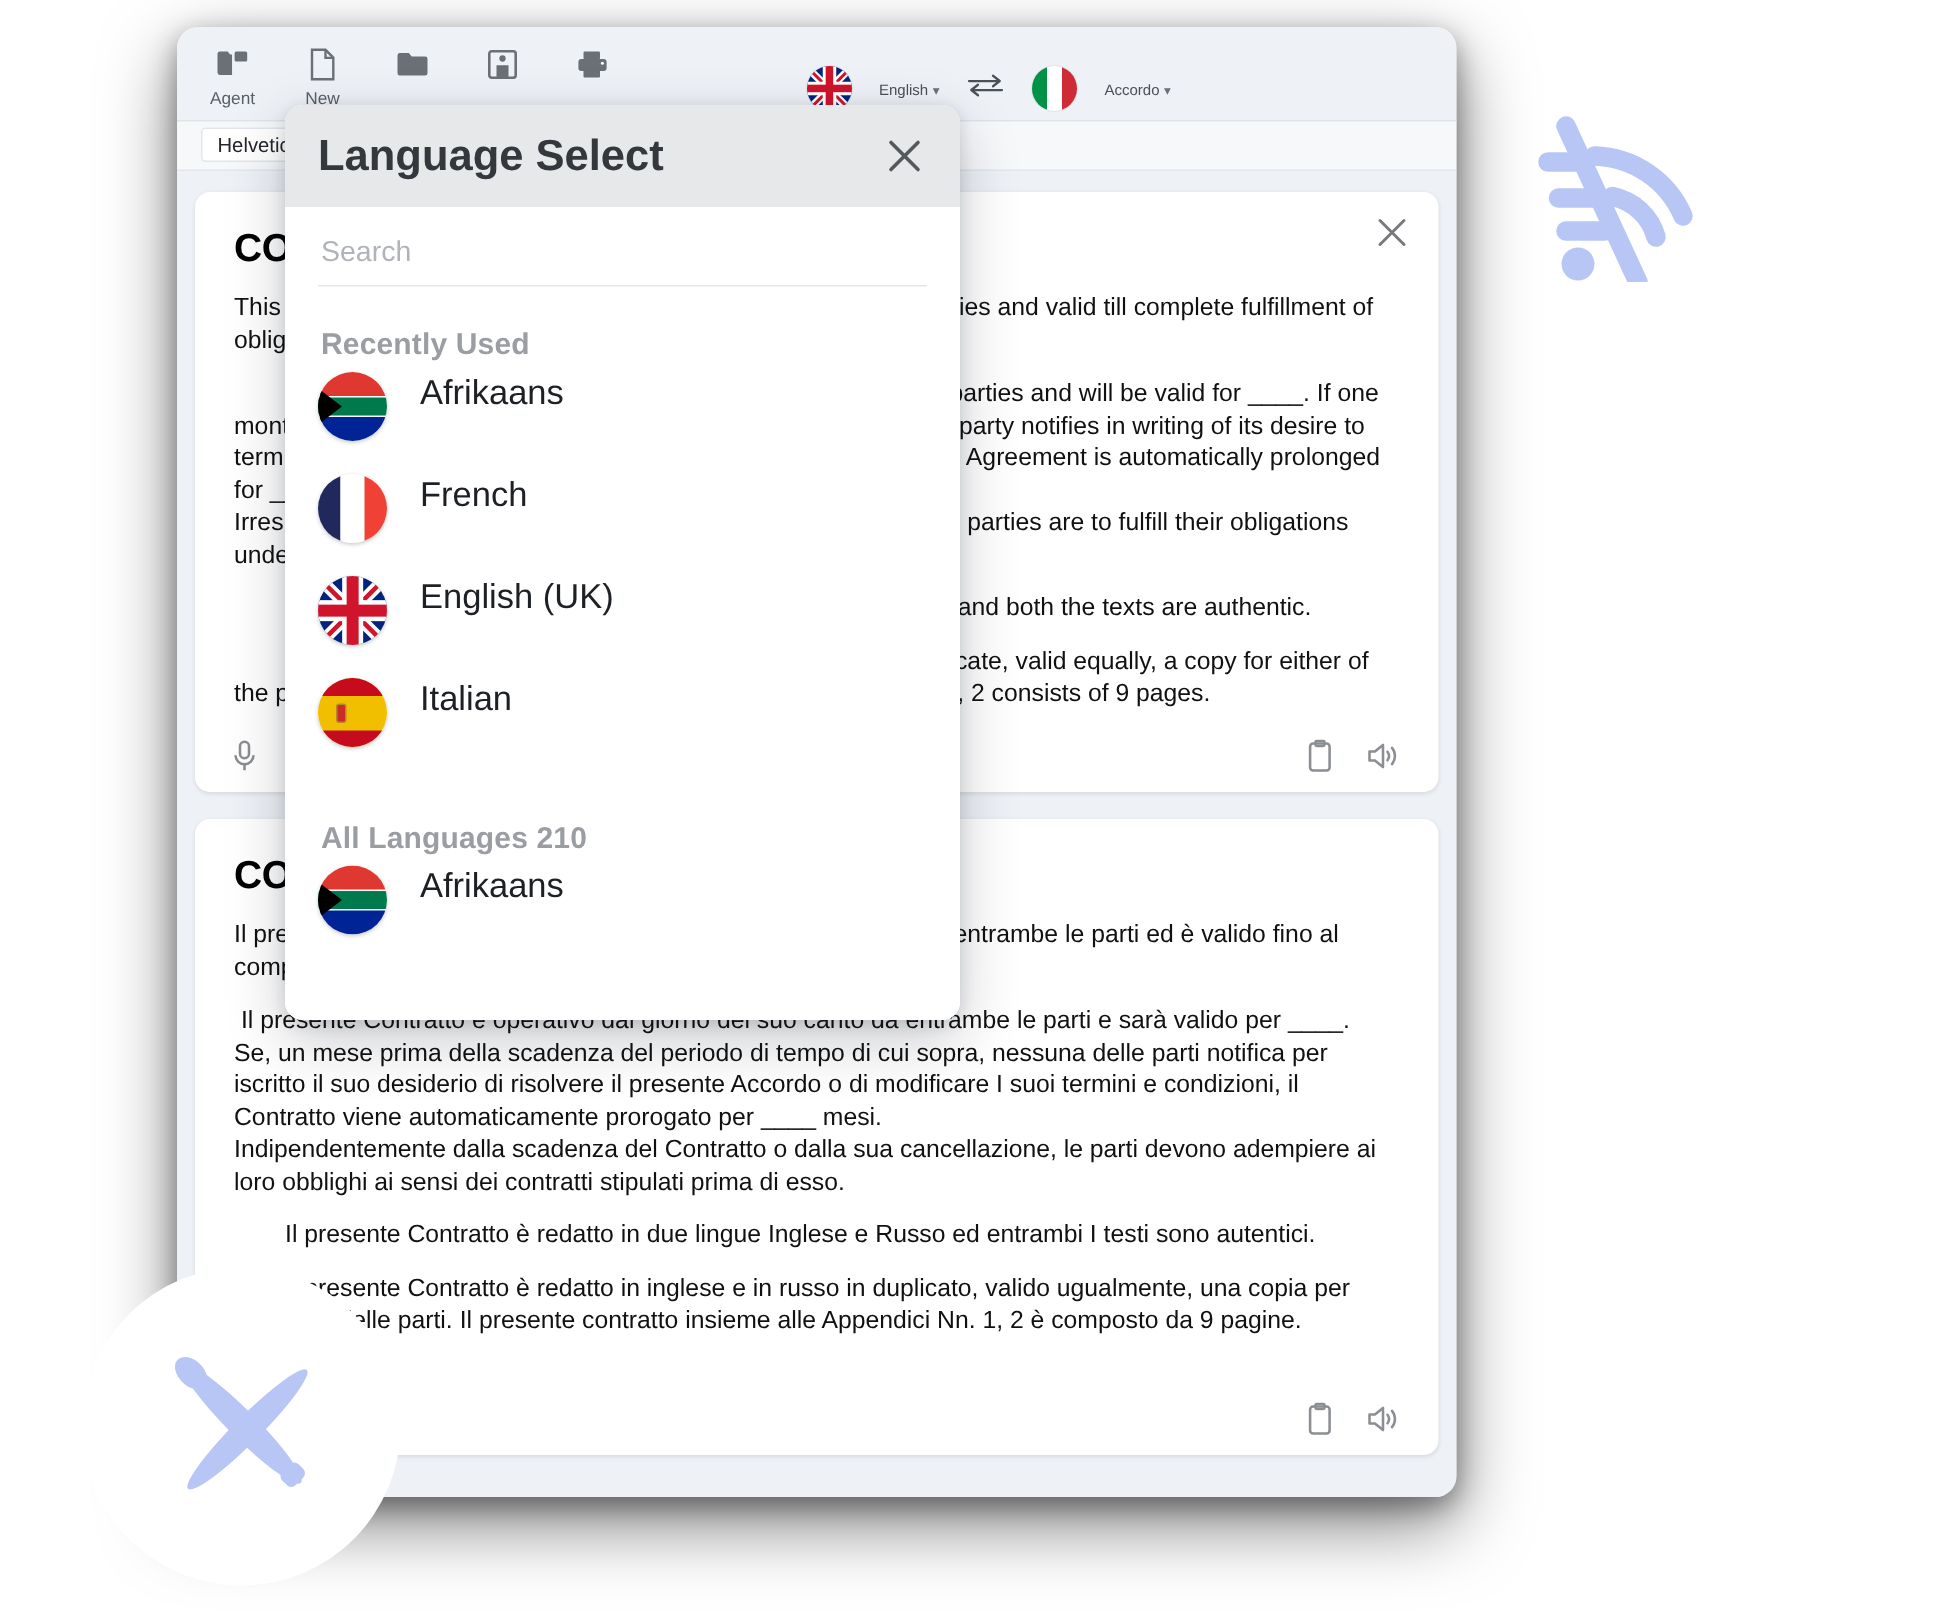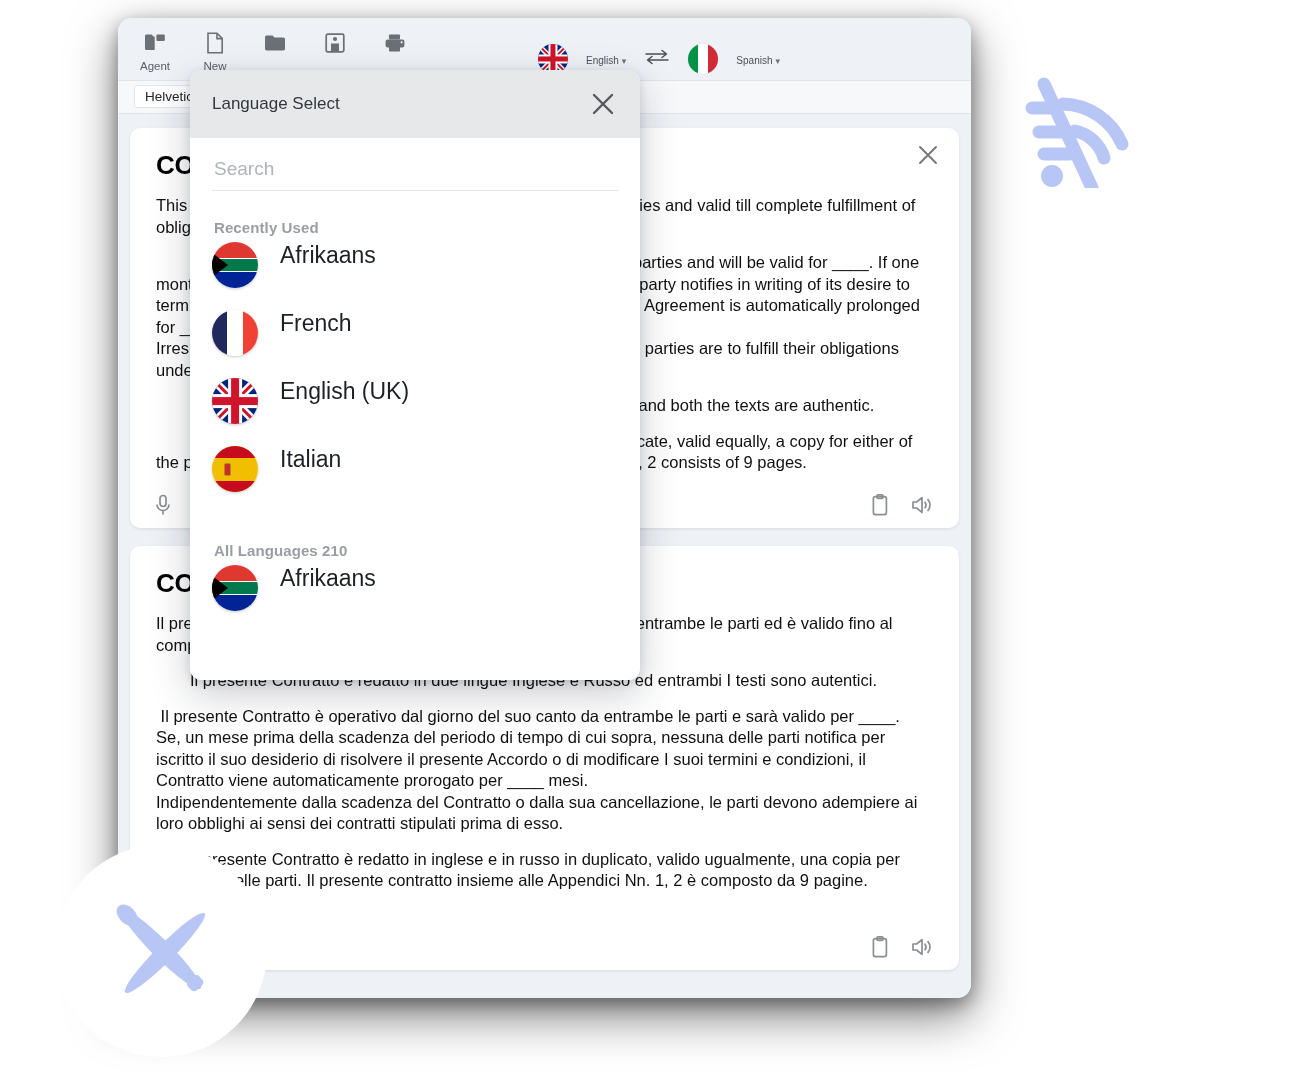--- a/index.html
+++ b/index.html
@@ -106,33 +106,33 @@
   .modal {
     position:absolute; left:190px; top:70px; width:450px; height:610px;
     border-radius:12px; overflow:hidden; z-index:50;
     box-shadow: 0 14px 40px rgba(20,25,35,0.22), 0 3px 10px rgba(20,25,35,0.14);
     background:#fff;
   }
   .modal-head {
     height:68px; background:#e6e8ea; display:flex; align-items:center;
     justify-content:space-between; padding:0 22px;
   }
-  .modal-title { font-size:17px; font-weight:400; color:#34383d; }
+  .modal-title { font-size:29px; font-weight:700; color:#34383d; }
   .modal-close { width:30px; height:30px; cursor:pointer; color:#55595e; }
   .modal-body { background:#fff; height:658px; padding:0 22px; position:relative; overflow:hidden; }
   .search-wrap { padding-top:14px; }
   .search-input {
     width:100%; border:none; outline:none; font-size:19px; color:#1d2024;
     padding:6px 2px 10px 2px; background:transparent;
     font-family:"Liberation Sans", sans-serif;
   }
   .search-input::placeholder { color:#b0b4b9; }
   .search-rule { height:1px; background:#e4e6e9; }
   .section-label {
-    font-size:15px; font-weight:700; color:#9a9ea3; letter-spacing:0.1px;
+    font-size:20px; font-weight:700; color:#9a9ea3; letter-spacing:0.1px;
     margin:28px 0 6px 2px;
   }
   .lang-row {
     display:flex; align-items:flex-start; gap:22px; height:68px; cursor:pointer;
   }
   .lang-row .flag-lg {
     width:46px; height:46px; border-radius:50%; overflow:hidden; flex:none;
     position:relative; box-shadow: 0 1px 3px rgba(0,0,0,0.22);
   }
   .lang-row .lang-lbl { font-size:23px; color:#1d2024; }
@@ -283,21 +283,21 @@
             </svg>
         </span>
         <span class="flag-circle">
           <span class="fl fl-it">
               <i class="g"></i>
               <i class="w"></i>
               <i class="r"></i>
             </span>
         </span>
         <span>
-          <span class="lang-name">Spanish</span><span class="caret">▾</span>
+          <span class="lang-name">Accordo</span><span class="caret">▾</span>
         </span>
       </div>
 
       <span style="position:absolute; left:505px; top:66px; font-size:11.5px; color:#5a5f66;">ge</span>
 
       <div class="toolbar-sep"></div>
     </div>
 
     <div class="fontbar">
       <span class="font-chip">Helvetica</span>
@@ -347,24 +347,24 @@
                   <path d="M14 7.2a4.6 4.6 0 0 1 0 5.6M17 4.6a8.4 8.4 0 0 1 0 10.8" fill="none" stroke="#8b8e93" stroke-width="1.7" stroke-linecap="round"></path>
                 </svg>
             </span>
           </div>
         </div>
       </div>
 
       <div class="doc-card italian">
         <div class="doc-title">CONTRATTO</div>
         <div class="doc-p">Il presente Contratto è operativo dalla data della firma da parte di entrambe le parti ed è valido fino al completo adempimento degli obblighi.</div>
-        <div class="doc-p indent">Il presente Contratto è redatto in due lingue Inglese e Russo ed entrambi I testi sono autentici.</div>
         <div class="doc-p"> Il presente Contratto è operativo dal giorno del suo canto da entrambe le parti e sarà valido per ____.
 Se, un mese prima della scadenza del periodo di tempo di cui sopra, nessuna delle parti notifica per iscritto il suo desiderio di risolvere il presente Accordo o di modificare I suoi termini e condizioni, il Contratto viene automaticamente prorogato per ____ mesi.
 Indipendentemente dalla scadenza del Contratto o dalla sua cancellazione, le parti devono adempiere ai loro obblighi ai sensi dei contratti stipulati prima di esso.</div>
+        <div class="doc-p indent">Il presente Contratto è redatto in due lingue Inglese e Russo ed entrambi I testi sono autentici.</div>
         <div class="doc-p indent">Il presente Contratto è redatto in inglese e in russo in duplicato, valido ugualmente, una copia per ciascuna delle parti. Il presente contratto insieme alle Appendici Nn. 1, 2 è composto da 9 pagine.</div>
 
         <div class="card-tools">
           <div class="grp"></div>
           <div class="grp">
             <span>
               <svg width="18" height="22" viewBox="0 0 18 22">
                   <rect x="2.4" y="2.6" width="13" height="18" rx="2" fill="none" stroke="#8b8e93" stroke-width="1.7"></rect>
                   <rect x="6" y="0.9" width="6" height="3.4" rx="1.1" fill="none" stroke="#8b8e93" stroke-width="1.7"></rect>
                 </svg>

